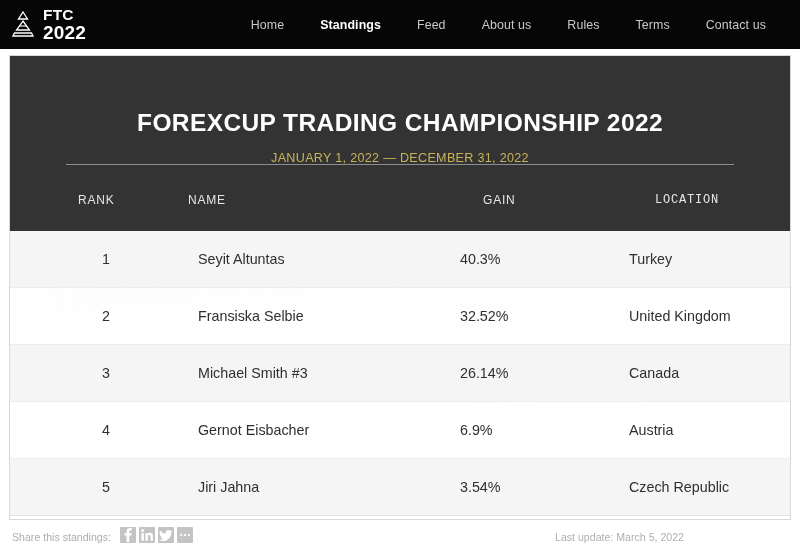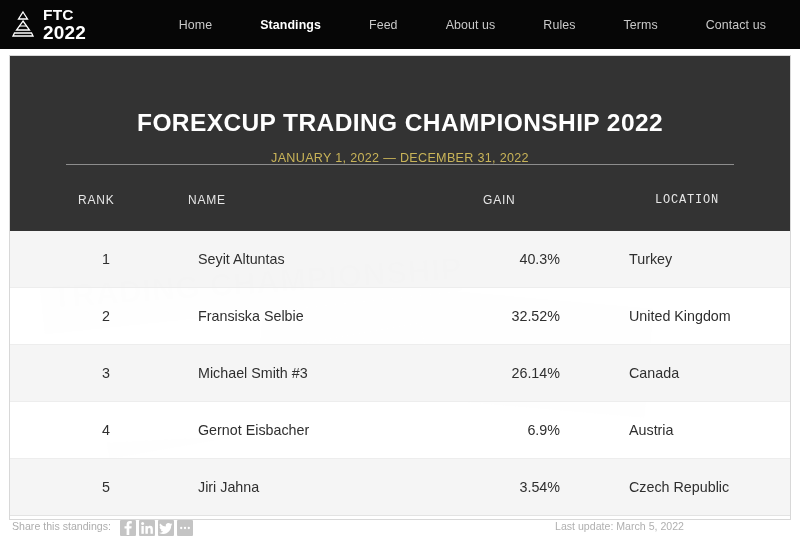--- a/index.html
+++ b/index.html
@@ -64,21 +64,21 @@
     font-size: 19px;
     font-weight: bold;
     letter-spacing: 0.2px;
   }
 
   .nav-links {
     display: flex;
     align-items: center;
     margin-left: auto;
     margin-right: 16px;
-    gap: 12px;
+    gap: 0px;
   }
 
   .nav-link {
     color: #c9c9c9;
     font-size: 12.4px;
     text-decoration: none;
     padding: 6px 18px;
     white-space: nowrap;
     cursor: pointer;
     letter-spacing: 0.1px;
@@ -200,31 +200,31 @@
   .cell {
     position: absolute;
     top: 50%;
     transform: translateY(-50%);
     color: #2f2f2f;
     font-size: 14.3px;
     white-space: nowrap;
   }
   .c-rank     { left: 68px;  width: 56px; text-align: center; }
   .c-name     { left: 188px; }
-  .c-gain     { left: 450px; width: 100px; text-align: right; }
+  .c-gain     { left: 450px; width: 100px; text-align: left; }
   .c-location { left: 619px; }
 
   
   .footer {
     position: absolute;
     left: 0; right: 0;
     bottom: 0;
     height: 23px;
     display: flex;
-    align-items: flex-start;
+    align-items: flex-end;
     padding: 0 12px;
   }
 
   .share-label {
     color: #adadad;
     font-size: 10.6px;
     margin-right: 9px;
     white-space: nowrap;
   }
 

